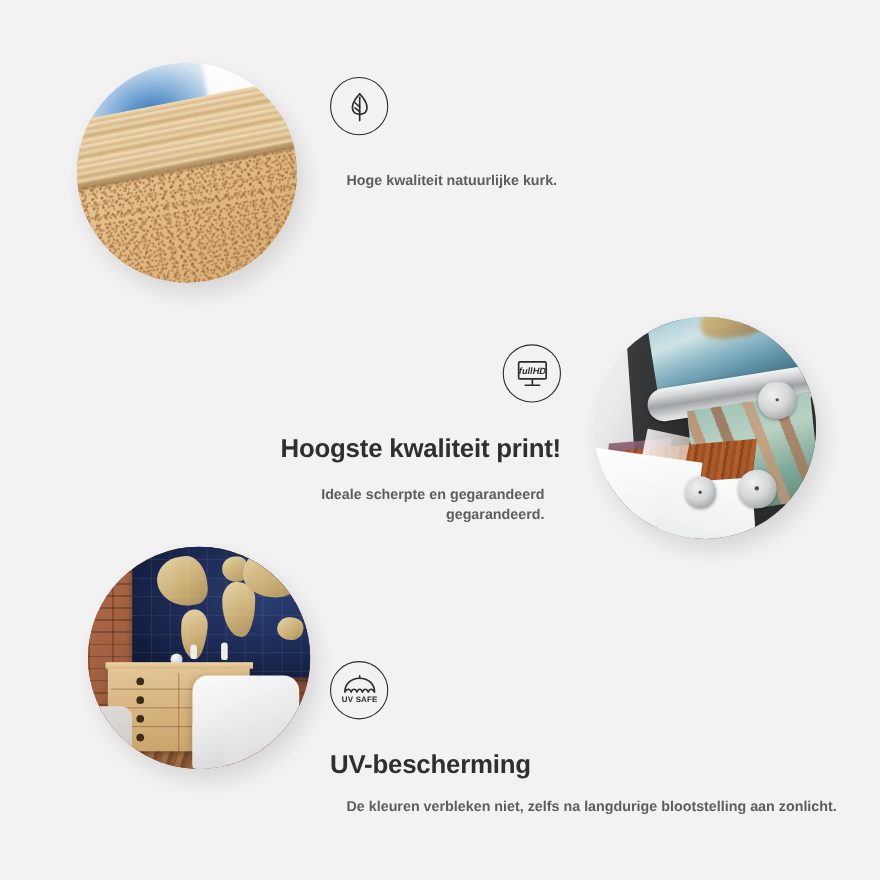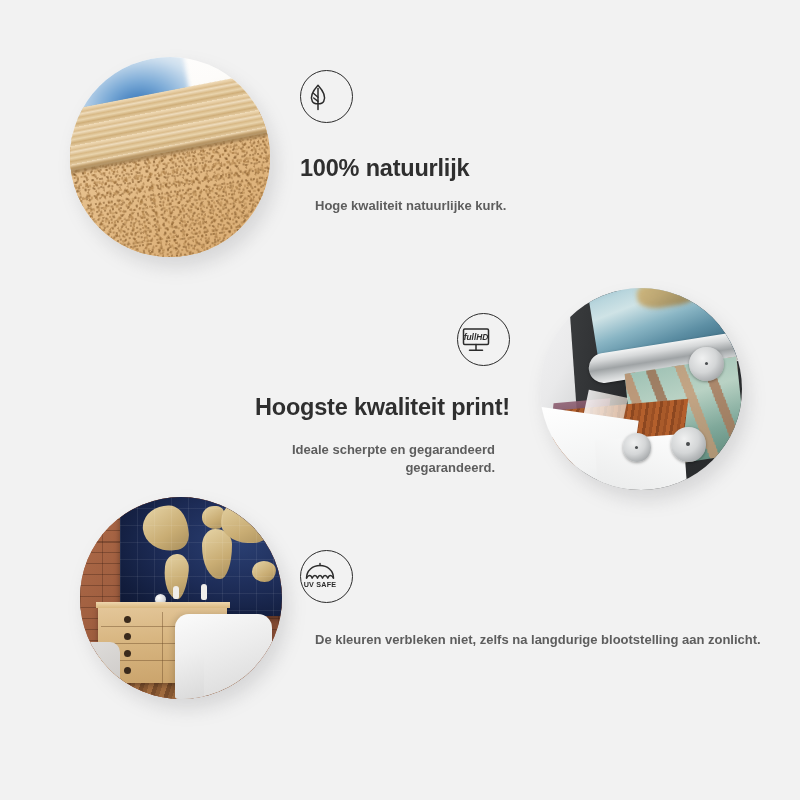--- a/index.html
+++ b/index.html
@@ -261,21 +261,21 @@
     border-radius: 50%;
     background: radial-gradient(circle at 35% 32%, #fdfdfd, #b9bcbf);
   }
 
   
   .feature { position: absolute; }
   .badge {
     width: 53px; height: 53px;
     border: 1.7px solid #2b2b2b;
     border-radius: 50%;
-    display: flex; align-items: center; 
+    display: flex; align-items: center; justify-content: center;
     box-sizing: border-box;
   }
   .title {
     color: #2f2f2f;
     font-size: 23.5px;
     font-weight: 600;
     letter-spacing: -0.2px;
     margin: 0;
     line-height: 1.15;
     white-space: nowrap;
@@ -289,21 +289,21 @@
   }
 
   #feature-natural { left: 300px; top: 70px; }
   #feature-natural .badge { margin-bottom: 32px; }
   #feature-natural .title { margin-bottom: 8px; }
 
   #feature-print { left: 222px; top: 313px; width: 288px; text-align: right; }
   #feature-print .badge { margin: 0 0 28px auto; }
   #feature-print .title { margin-bottom: 20px; }
 
-  #feature-uv { left: 300px; top: 550px; }
+  #feature-uv { left: 300px; top: 601px; }
   #feature-uv .badge { margin-bottom: 28px; }
   #feature-uv .title { margin-bottom: 8px; }
 </style>
 </head>
 <body>
 
 <div class="stage">
 
   <div class="photo-circle" id="circle-cork">
     <div class="photo-inner">
@@ -316,21 +316,20 @@
 
   <div class="feature" id="feature-natural">
     <div class="badge">
       <svg width="34" height="34" viewBox="0 0 34 34" aria-hidden="true">
         <path d="M17 5.2 C10.6 12.2 9.2 17.4 11.3 21.3 C13.1 24.6 20.9 24.6 22.7 21.3 C24.8 17.4 23.4 12.2 17 5.2 Z" fill="none" stroke="#2b2b2b" stroke-width="1.5" stroke-linejoin="round"></path>
         <path d="M17 8.5 V29.6" fill="none" stroke="#2b2b2b" stroke-width="1.5" stroke-linecap="round"></path>
         <path d="M17 17.2 L12.7 13.4" fill="none" stroke="#2b2b2b" stroke-width="1.4" stroke-linecap="round"></path>
         <path d="M17 21.4 L12.7 18.0" fill="none" stroke="#2b2b2b" stroke-width="1.4" stroke-linecap="round"></path>
       </svg>
     </div>
-    <p class="title">100% natuurlijk</p>
     <p class="subtitle">Hoge kwaliteit natuurlijke kurk.</p>
   </div>
 
   <div class="photo-circle" id="circle-print">
     <div class="photo-inner">
       <div class="pr-bg"></div>
       <div class="pr-dark-panel"></div>
       <div class="pr-seascape"></div>
       <div class="pr-roller"></div>
       <div class="pr-print-sheet"></div>
@@ -397,16 +396,17 @@
     <div class="badge">
       <svg width="38" height="34" viewBox="0 0 38 34" aria-hidden="true">
         <path d="M5.5 18.2 C5.5 10.4 11.6 5.6 19 5.6 C26.4 5.6 32.5 10.4 32.5 18.2" fill="none" stroke="#2b2b2b" stroke-width="1.5" stroke-linecap="round"></path>
         <path d="M5.5 18.2 C7.3 14.6 10.0 14.6 11.2 18.2 C12.6 14.6 15.3 14.6 16.5 18.2
                  C17.8 14.6 20.2 14.6 21.5 18.2 C22.8 14.6 25.4 14.6 26.8 18.2
                  C28.0 14.6 30.7 14.6 32.5 18.2" fill="none" stroke="#2b2b2b" stroke-width="1.4" stroke-linejoin="round"></path>
         <path d="M19 5.6 V3.4" fill="none" stroke="#2b2b2b" stroke-width="1.4" stroke-linecap="round"></path>
         <text x="19" y="27.4" text-anchor="middle" font-family="'Liberation Sans', sans-serif" font-size="7.2" font-weight="700" letter-spacing="0.2" fill="#2b2b2b">UV SAFE</text>
       </svg>
     </div>
+    <p class="title">UV-bescherming</p>
     <p class="subtitle">De kleuren verbleken niet, zelfs na langdurige blootstelling aan zonlicht.</p>
   </div>
 
 </div>
 
 </body></html>

